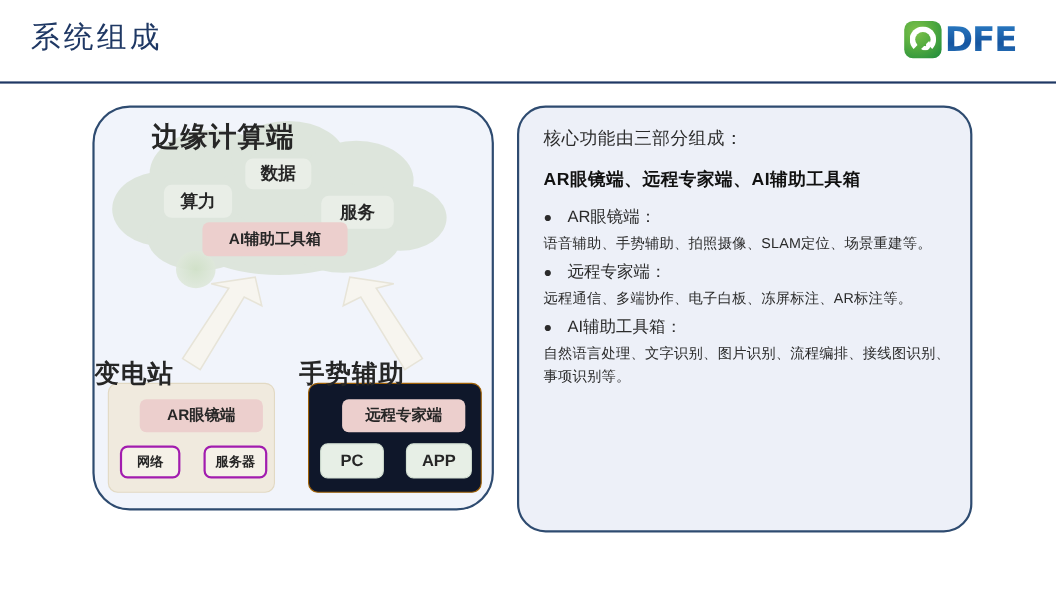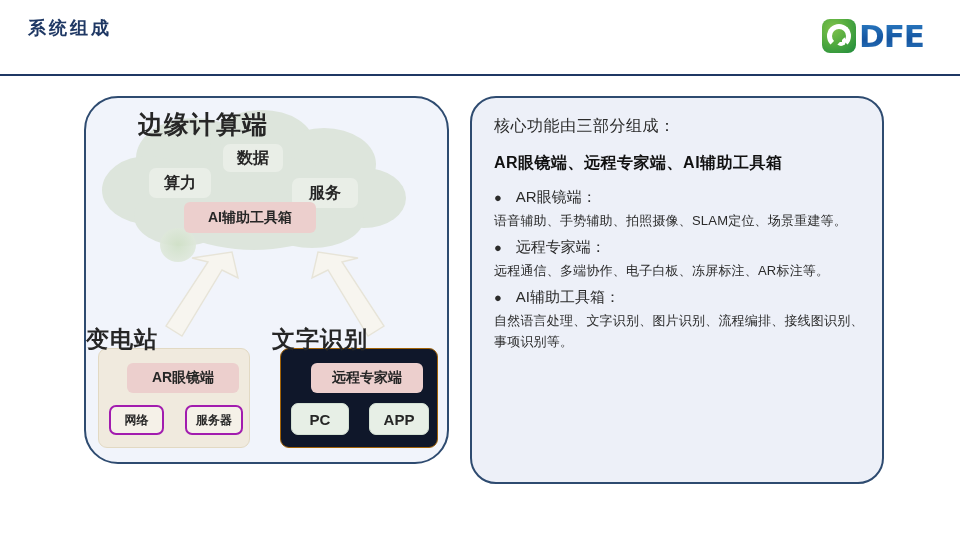--- a/index.html
+++ b/index.html
@@ -13,22 +13,22 @@
     position: relative;
     width: 960px; height: 540px;
     background: #ffffff;
   }
 
   
   #page-title {
     position: absolute;
     left: 28px; top: 16px;
     font-family: "Liberation Serif", serif;
-    font-size: 18px;
-    font-weight: 700;
+    font-size: 27px;
+    font-weight: 400;
     letter-spacing: 3px;
     color: #1f3864;
     white-space: nowrap;
     text-align: center;
   }
   #header-rule {
     position: absolute;
     left: 0; top: 74px;
     width: 960px; height: 2px;
     background: #1f3864;
@@ -311,21 +311,21 @@
       <polygon points="8,4 2,30 18,22 58,88 74,78 32,14 48,10" fill="#f7f5ef" stroke="#e7e4d8" stroke-width="1.4"></polygon>
     </svg>
 
     <div class="group-heading" id="heading-substation">变电站</div>
     <div class="group-box" id="box-substation">
       <div class="pill pill-pink" id="pill-ar">AR眼镜端</div>
       <div class="pill pill-sub" id="pill-net">网络</div>
       <div class="pill pill-sub" id="pill-srv">服务器</div>
     </div>
 
-    <div class="group-heading" id="heading-remoteapp">文字识别</div>
+    <div class="group-heading" id="heading-remoteapp">手势辅助</div>
     <div class="group-box" id="box-remoteapp">
       <div class="pill pill-pink" id="pill-exp">远程专家端</div>
       <div class="pill pill-sub-green" id="pill-pc">PC</div>
       <div class="pill pill-sub-green" id="pill-app">APP</div>
     </div>
   </div>
 
   <div id="right-panel" class="panel">
     <div id="right-body">
 

